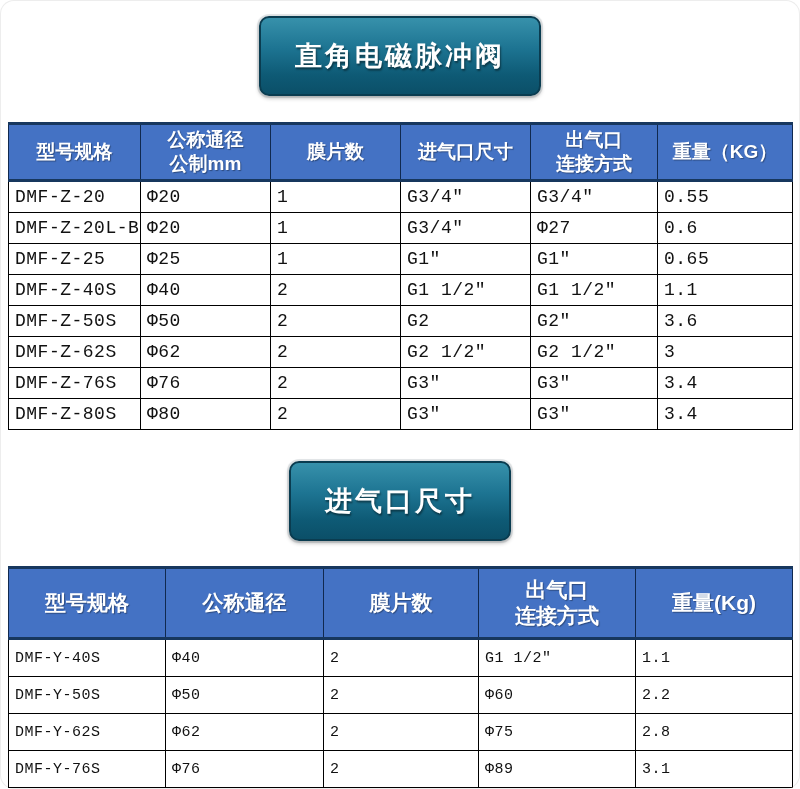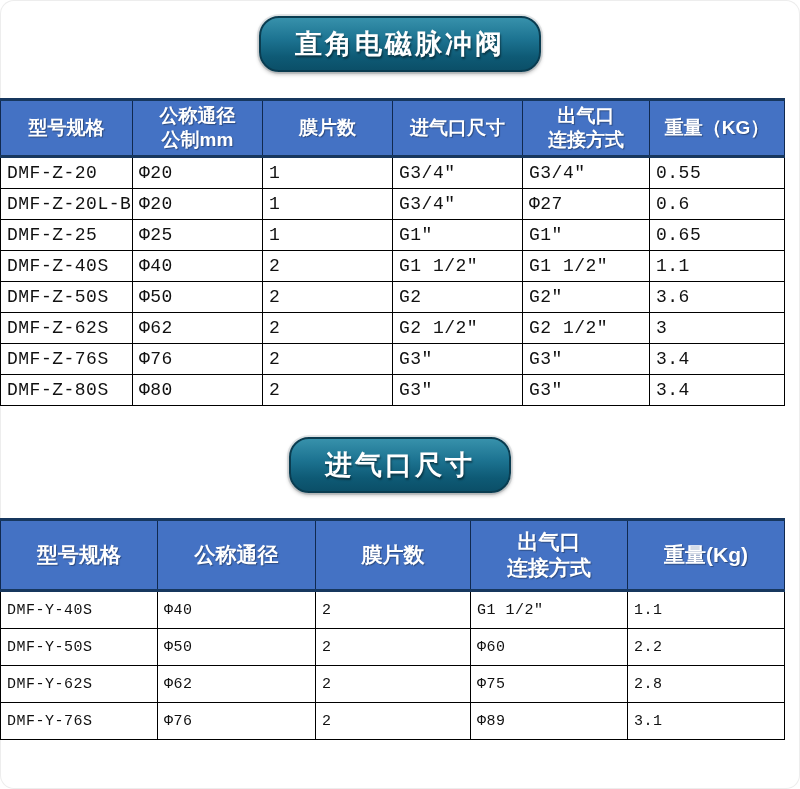--- a/index.html
+++ b/index.html
@@ -11,42 +11,42 @@
     border-radius: 14px;
     box-shadow: inset 0 0 0 1px #ededed;
     overflow: hidden;
     font-family: "Liberation Sans", sans-serif;
   }
 
   
   .badge {
     width: fit-content;
     margin: 16px auto;
-    padding: 4px 34px;
+    padding: 16px 34px;
     height: 44px;
     line-height: 44px;
-    border-radius: 20px;
+    border-radius: 10px;
     background: linear-gradient(180deg, #3791ab 0%, #1d7492 40%, #0e5a75 75%, #0b4f68 100%);
     border: 2px solid #0a3c50;
     box-shadow: 0 2px 4px rgba(0,0,0,0.30), 0 0 0 2px rgba(210,215,218,0.55);
     color: #ffffff;
     font-size: 27px;
     font-weight: bold;
     letter-spacing: 3px;
     text-align: center;
     text-shadow: 1px 2px 2px rgba(0,0,0,0.45);
   }
   .badge-1 { margin-top: 16px; }
   .badge-2 { margin-top: 31px; }
 
   
   table.spec-table {
     border-collapse: collapse;
     table-layout: fixed;
-    margin-left: 0;
+    margin-left: 8px;
     width: 784px;
     background: #f97316;
   }
   table.spec-table th {
     background: #4472c4;
     color: #ffffff;
     font-weight: bold;
     text-align: center;
     vertical-align: middle;
     white-space: pre-line;

